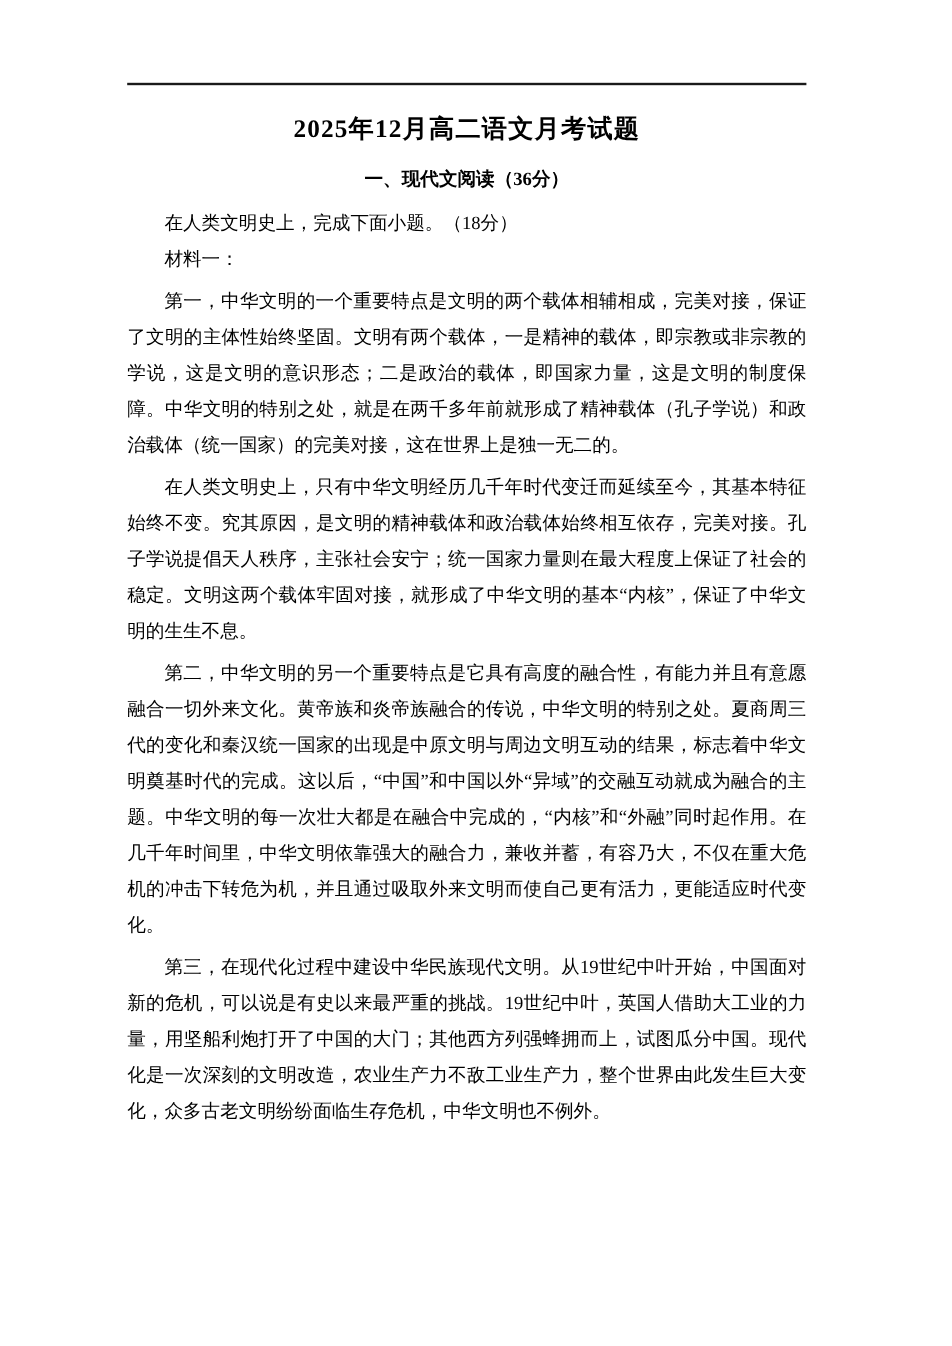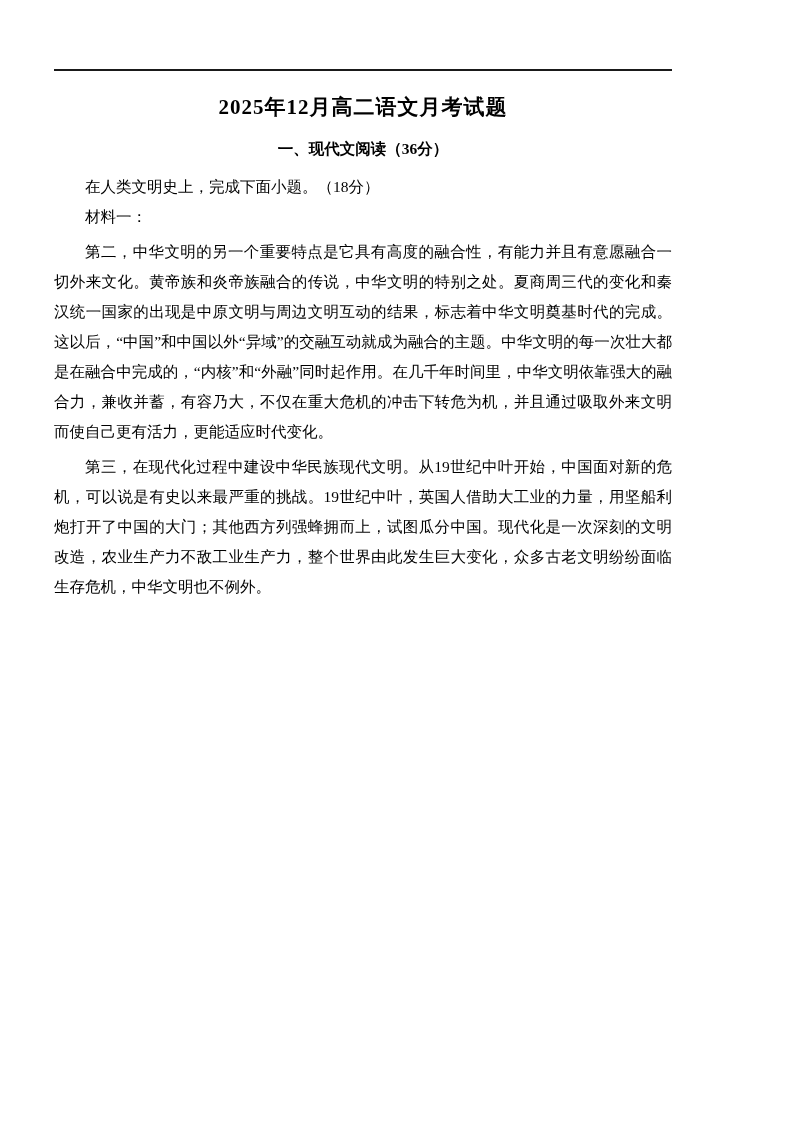--- a/index.html
+++ b/index.html
@@ -12,21 +12,21 @@
     height: 1122px;
     font-family: "Liberation Serif", "DejaVu Serif", serif;
     color: #000000;
     overflow: hidden;
   }
   .page {
     position: relative;
     box-sizing: border-box;
     width: 793px;
     height: 1122px;
-    padding: 69px 121px 0 54px;
+    padding: 69px 121px 0 106px;
     background: #ffffff;
   }
   .header-rule {
     width: 100%;
     height: 0;
     border-top: 2px solid #1a1a1a;
   }
   .doc-title {
     margin: 22px 0 18px 0;
     font-size: 21px;
@@ -62,19 +62,21 @@
 
   <h1 class="doc-title">2025年12月高二语文月考试题</h1>
 
   <h2 class="section-heading">一、现代文阅读（36分）</h2>
 
   <p class="para no-gap">在人类文明史上，完成下面小题。（18分）</p>
 
   <p class="para">材料一：</p>
 
 
+  <p class="para">第一，中华文明的一个重要特点是文明的两个载体相辅相成，完美对接，保证了文明的主体性始终坚固。文明有两个载体，一是精神的载体，即宗教或非宗教的学说，这是文明的意识形态；二是政治的载体，即国家力量，这是文明的制度保障。中华文明的特别之处，就是在两千多年前就形成了精神载体（孔子学说）和政治载体（统一国家）的完美对接，这在世界上是独一无二的。</p>
 
+  <p class="para">在人类文明史上，只有中华文明经历几千年时代变迁而延续至今，其基本特征始终不变。究其原因，是文明的精神载体和政治载体始终相互依存，完美对接。孔子学说提倡天人秩序，主张社会安宁；统一国家力量则在最大程度上保证了社会的稳定。文明这两个载体牢固对接，就形成了中华文明的基本“内核”，保证了中华文明的生生不息。</p>
 
   <p class="para">第二，中华文明的另一个重要特点是它具有高度的融合性，有能力并且有意愿融合一切外来文化。黄帝族和炎帝族融合的传说，中华文明的特别之处。夏商周三代的变化和秦汉统一国家的出现是中原文明与周边文明互动的结果，标志着中华文明奠基时代的完成。这以后，“中国”和中国以外“异域”的交融互动就成为融合的主题。中华文明的每一次壮大都是在融合中完成的，“内核”和“外融”同时起作用。在几千年时间里，中华文明依靠强大的融合力，兼收并蓄，有容乃大，不仅在重大危机的冲击下转危为机，并且通过吸取外来文明而使自己更有活力，更能适应时代变化。</p>
 
   <p class="para">第三，在现代化过程中建设中华民族现代文明。从19世纪中叶开始，中国面对新的危机，可以说是有史以来最严重的挑战。19世纪中叶，英国人借助大工业的力量，用坚船利炮打开了中国的大门；其他西方列强蜂拥而上，试图瓜分中国。现代化是一次深刻的文明改造，农业生产力不敌工业生产力，整个世界由此发生巨大变化，众多古老文明纷纷面临生存危机，中华文明也不例外。</p>
 
 </div>
 
 </body></html>

